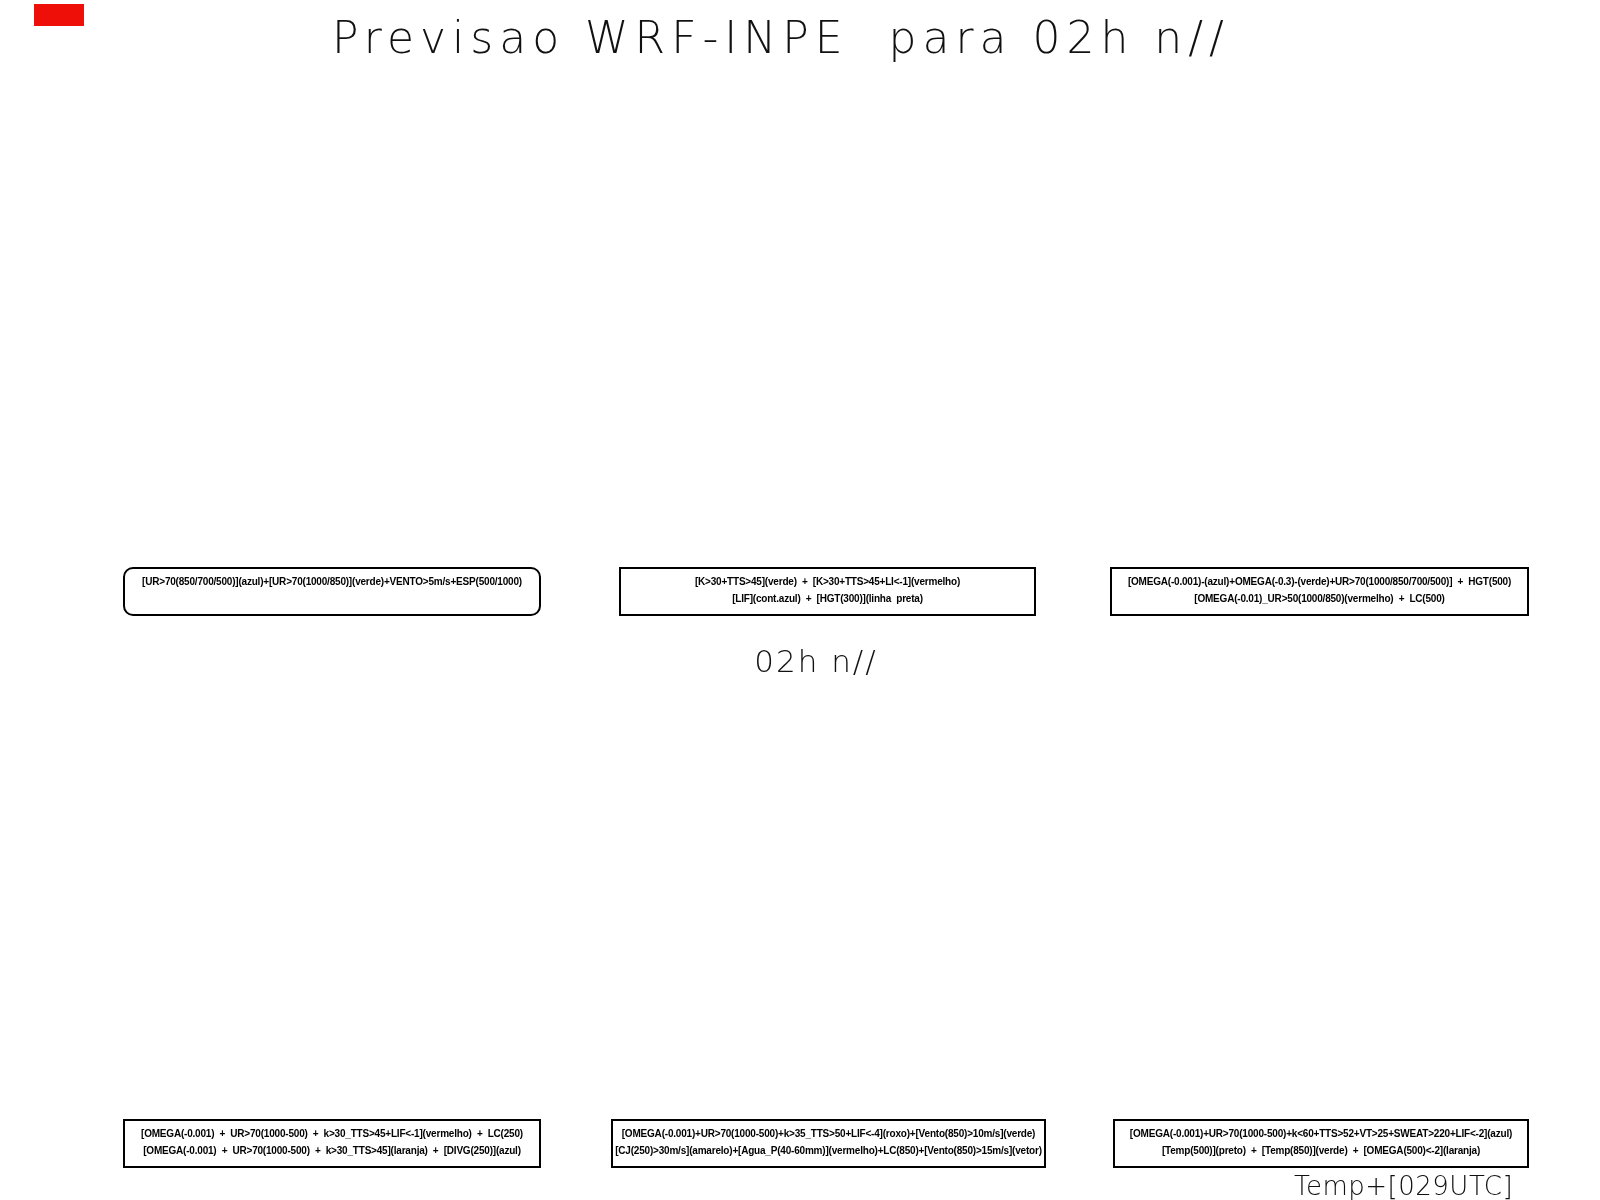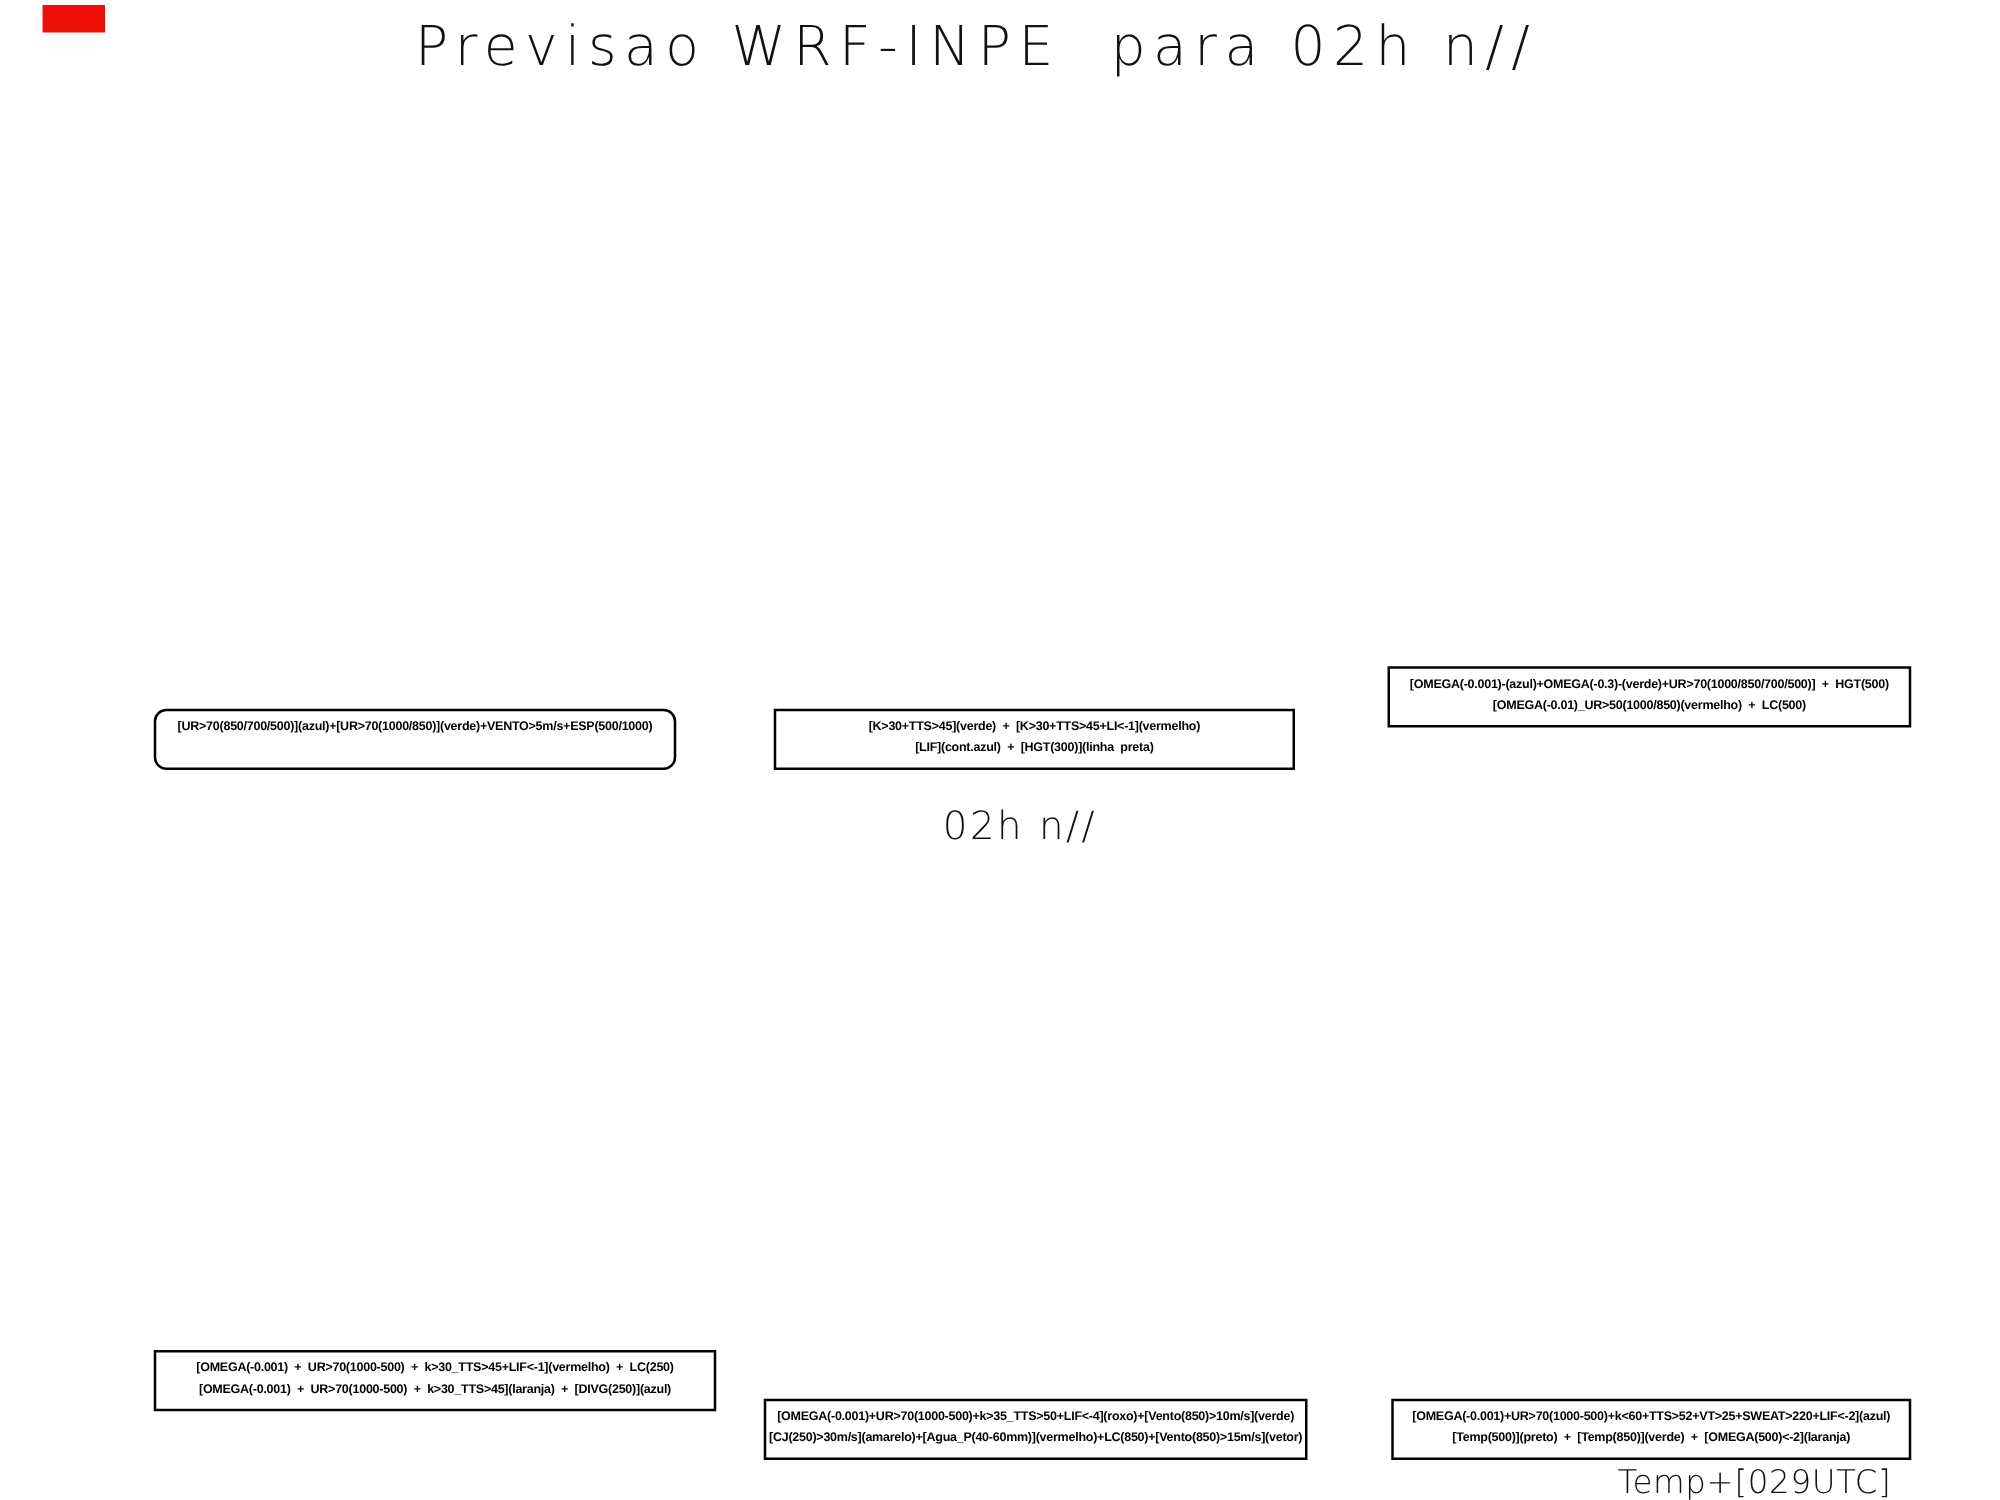--- a/index.html
+++ b/index.html
@@ -72,22 +72,22 @@
     font-family: "Liberation Sans", sans-serif;
     font-weight: bold;
     font-size: 10px;
     line-height: 17px;
     letter-spacing: -0.2px;
     white-space: pre;
     color: #000000;
   }
   .p1 { left: 97px;   top: 567px;  width: 418px; border-radius: 10px; }
   .p2 { left: 593px;  top: 567px;  width: 417px; }
-  .p3 { left: 1084px; top: 533px;  width: 419px; }
-  .p4 { left: 97px;   top: 1080px; width: 450px; }
+  .p3 { left: 1084px; top: 567px;  width: 419px; }
+  .p4 { left: 97px;   top: 1119px; width: 418px; }
   .p5 { left: 585px;  top: 1119px; width: 435px; }
   .p6 { left: 1087px; top: 1119px; width: 416px; }
 </style>
 </head>
 <body>
 
 <div class="canvas">
 
   <div class="red-marker" style="background: rgb(238, 16, 8);"></div>
 

